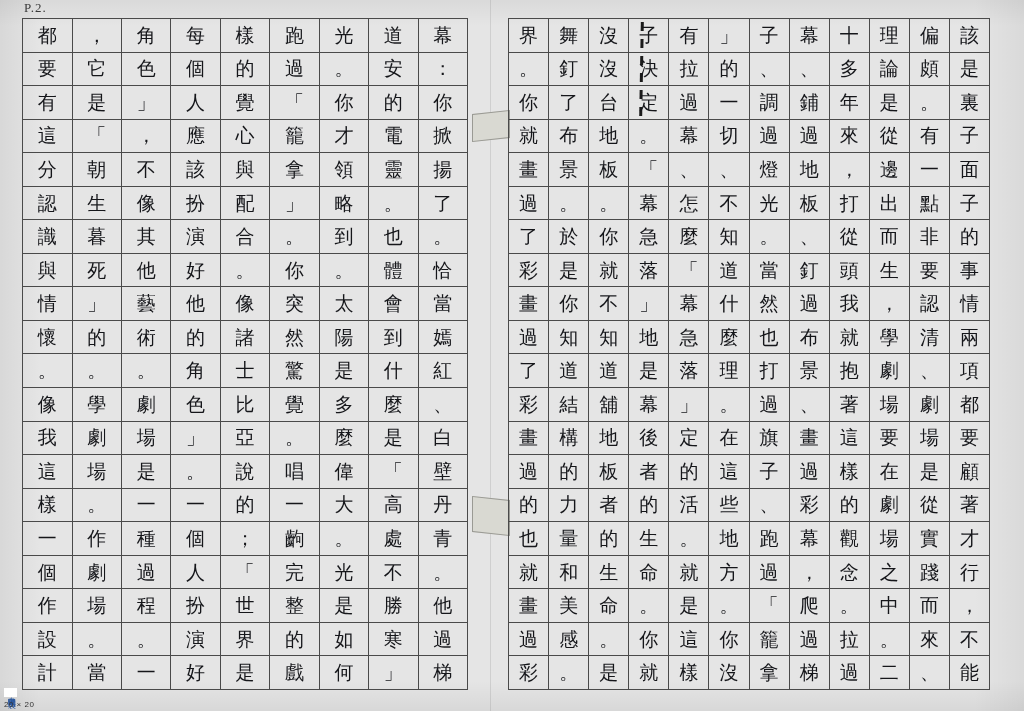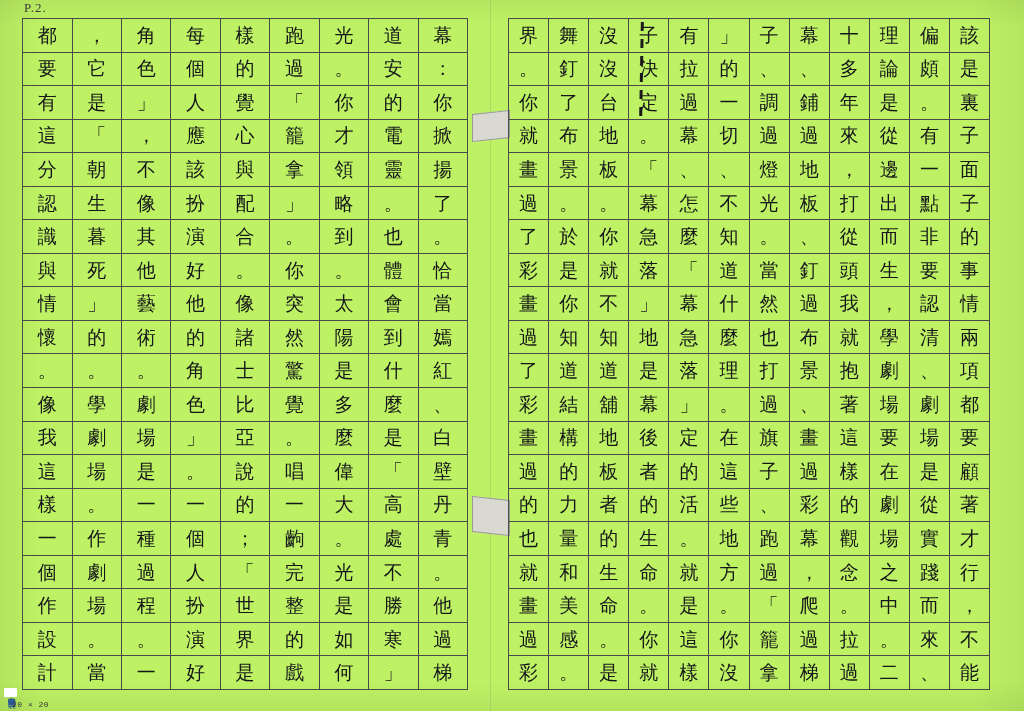--- a/index.html
+++ b/index.html
@@ -10,21 +10,21 @@
   body {
     width: 1024px;
     height: 711px;
     overflow: hidden;
     font-family: "DejaVu Sans", sans-serif;
   }
   #page {
     position: relative;
     width: 1024px;
     height: 711px;
-    background: #bef264;
+    background: #e5e5e5;
   }
   
   #paper-shade {
     position: absolute;
     inset: 0;
     background:
       linear-gradient(to right, rgba(0,0,0,0.06) 0px, rgba(0,0,0,0.0) 40px),
       linear-gradient(to left, rgba(0,0,0,0.05) 0px, rgba(0,0,0,0.0) 50px),
       linear-gradient(to bottom, rgba(0,0,0,0.05) 0px, rgba(0,0,0,0.0) 26px),
       linear-gradient(to top, rgba(0,0,0,0.06) 0px, rgba(0,0,0,0.0) 30px);
@@ -140,23 +140,23 @@
     writing-mode: vertical-rl;
     font-family: "Liberation Sans", sans-serif;
     font-size: 8px;
     letter-spacing: 1px;
     color: #1f4f9b;
     background: #ffffff;
     padding: 2px 1px;
   }
   .sheet-label-2 {
     position: absolute;
-    left: 12px;
+    left: 4px;
     bottom: 2px;
-    font-family: Liberation Mono, monospace;
+    font-family: Liberation Sans, sans-serif;
     font-size: 8px;
     color: #333;
     letter-spacing: 0.5px;
   }
 </style>
 </head>
 <body>
 
 <div id="page">
 

